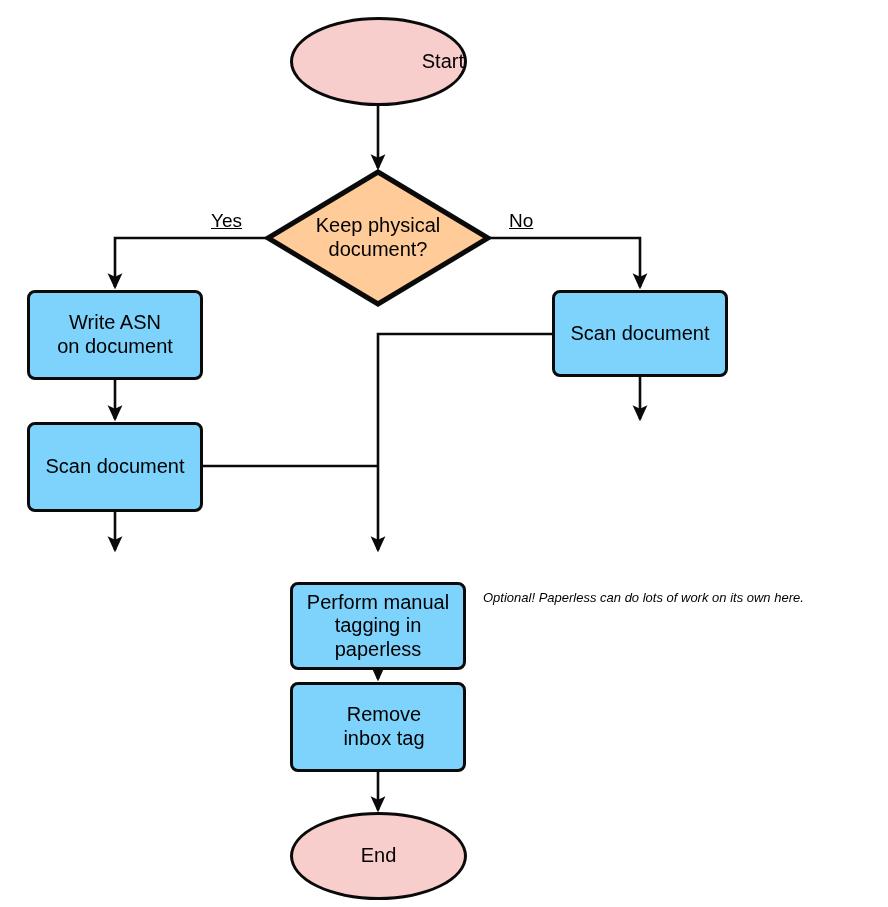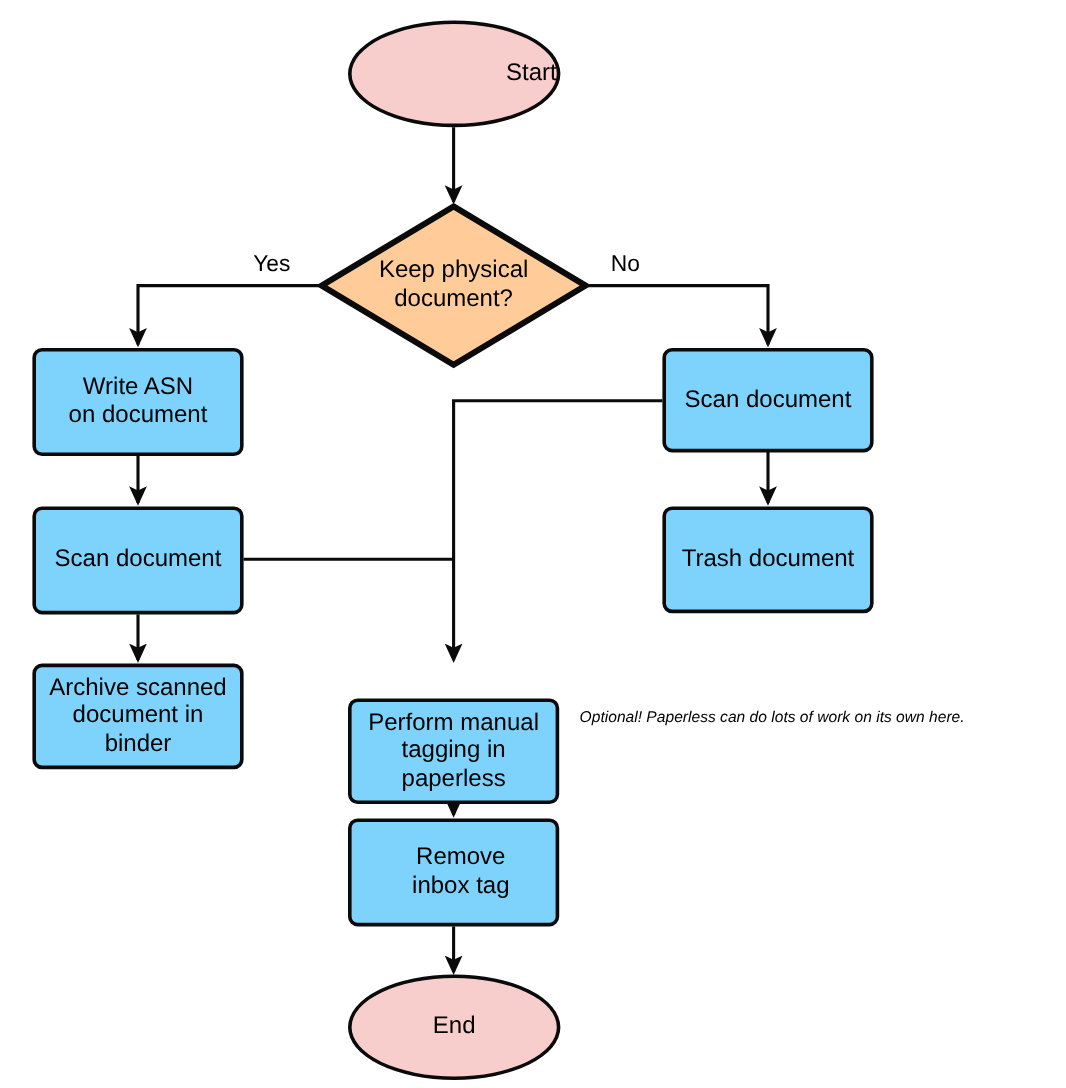--- a/index.html
+++ b/index.html
@@ -54,20 +54,21 @@
     border: none;
   }
   .decision-wrap {
     position: absolute;
   }
   .edge-label {
     position: absolute;
     font-size: 19px;
     color: #000000;
     white-space: nowrap;
+    text-decoration: underline;
   }
   .note {
     position: absolute;
     font-style: italic;
     font-size: 13px;
     line-height: 1.3;
     color: #000000;
     width: 405px;
   }
 </style>
@@ -131,33 +132,25 @@
 
   <div class="node process" style="left:27px; top:290px; width:176px; height:90px;">
     <span>Write ASN
 on document</span>
   </div>
 
   <div class="node process" style="left:27px; top:422px; width:176px; height:90px;">
     <span>Scan document</span>
   </div>
 
-  <div class="node process" style="left:27px; top:553px; width:176px; height:88px;">
-    <span>Archive scanned
-document in
-binder</span>
-  </div>
 
   <div class="node process" style="left:552px; top:290px; width:176px; height:87px;">
     <span>Scan document</span>
   </div>
 
-  <div class="node process" style="left:552px; top:422px; width:176px; height:89px;">
-    <span>Trash document</span>
-  </div>
 
   <div class="node process" style="left:290px; top:582px; width:176px; height:88px;">
     <span>Perform manual
 tagging in
 paperless</span>
   </div>
 
   <div class="node process" style="left:290px; top:682px; width:176px; height:90px;padding-left:12px;">
     <span>Remove
 inbox tag</span>

